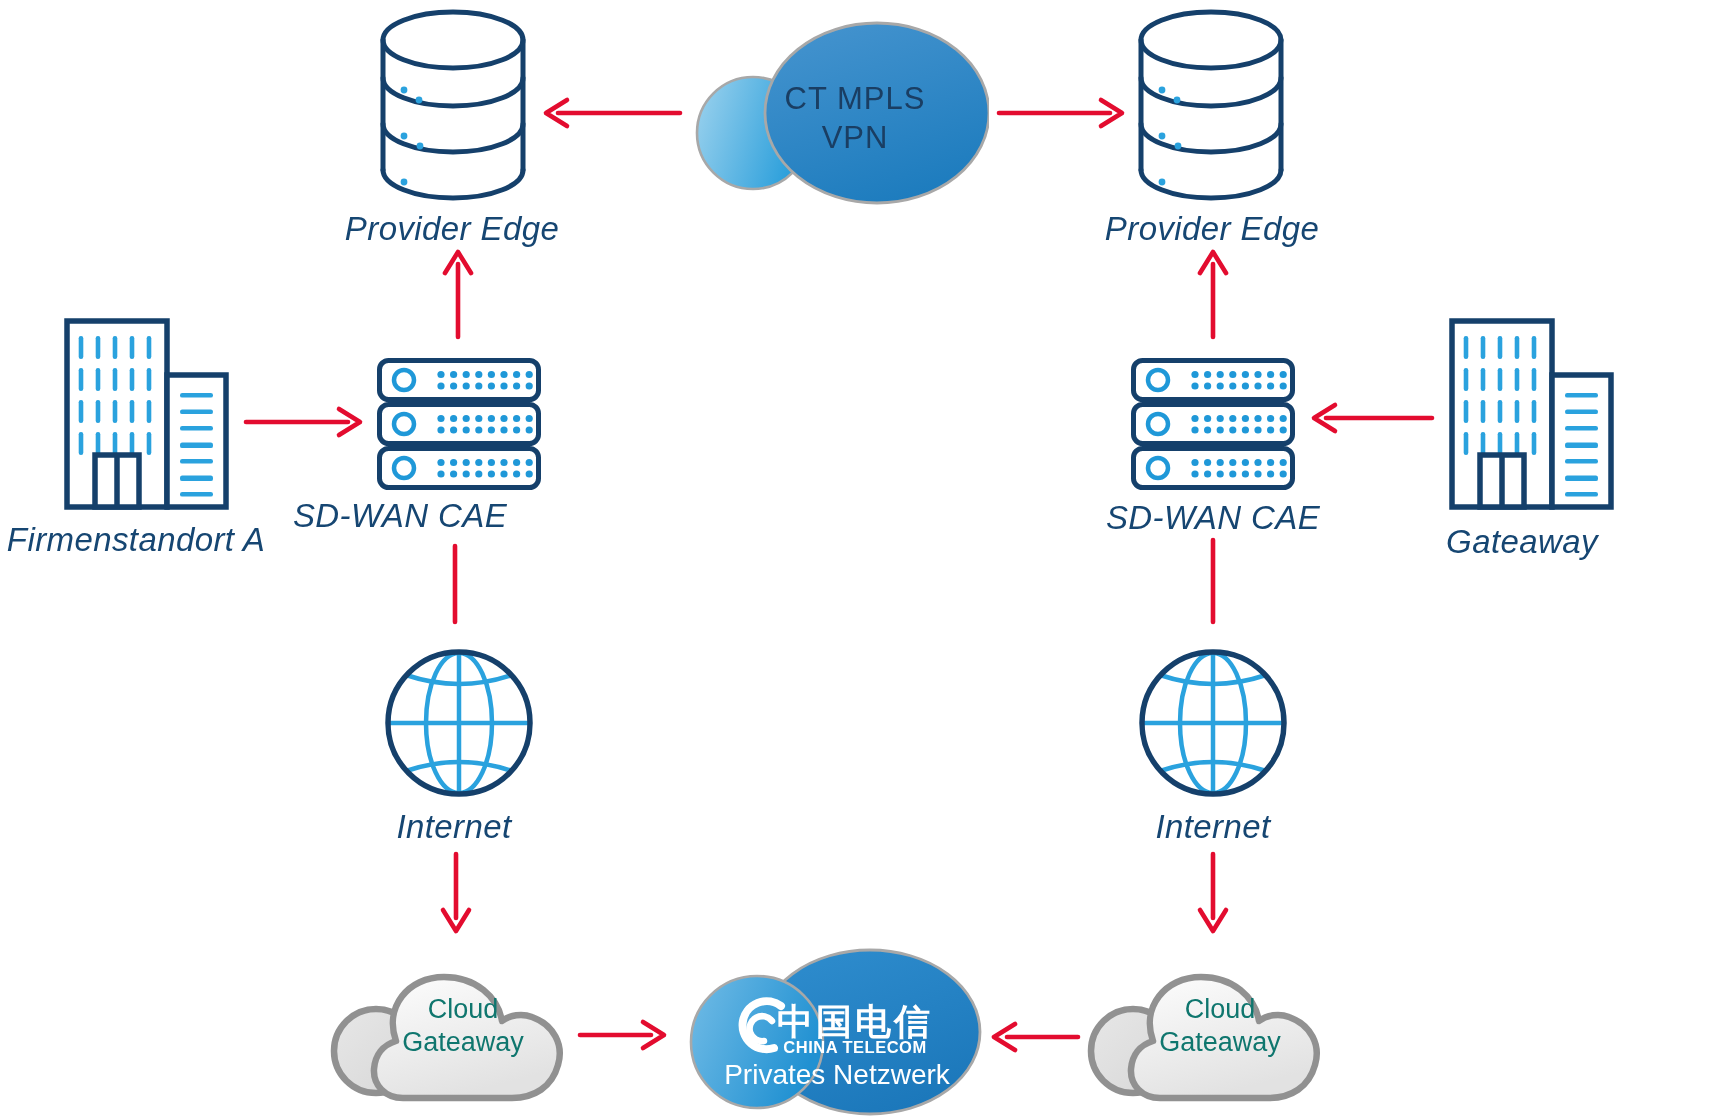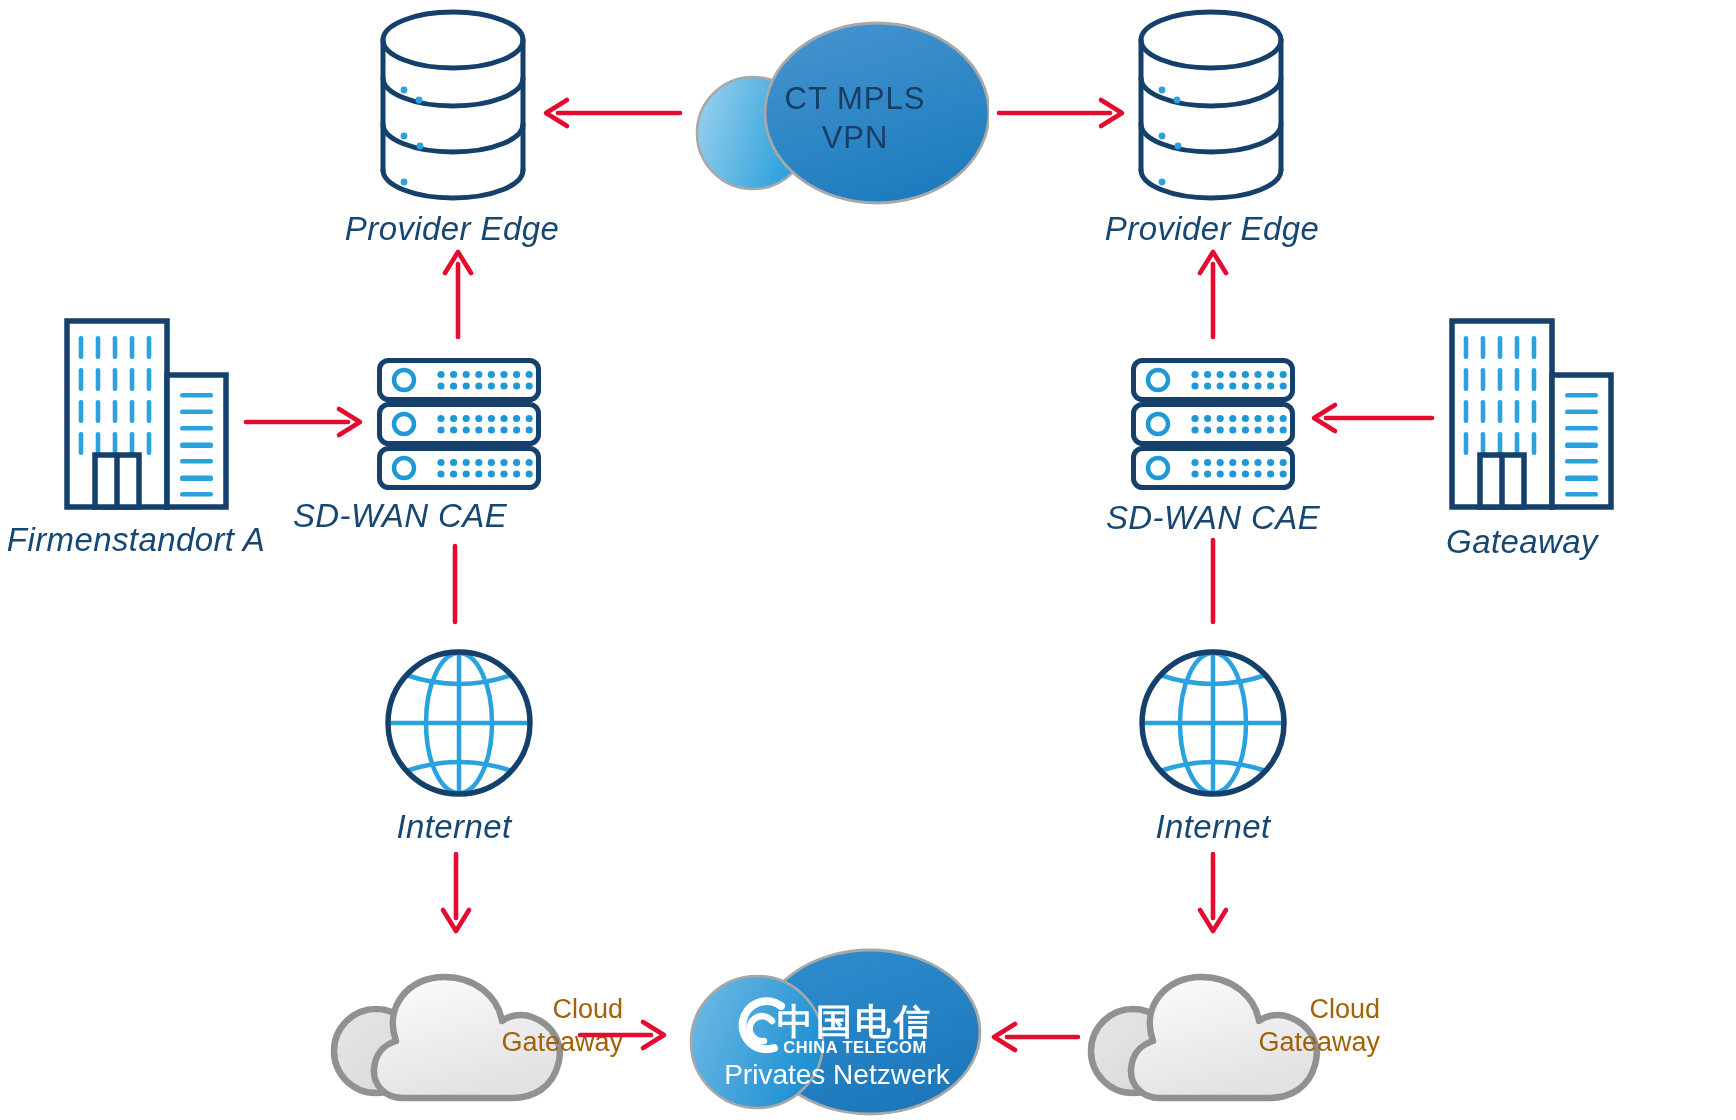--- a/index.html
+++ b/index.html
@@ -1,20 +1,20 @@
 <!DOCTYPE html>
 <html><head>
 <meta charset="utf-8">
 <style>
   html,body{margin:0;padding:0;background:#fff;}
   body{width:1736px;height:1120px;overflow:hidden;font-family:"Liberation Sans",sans-serif;}
   #canvas{position:absolute;top:0;left:0;width:1736px;height:1120px;background:#fff;}
   .node{position:absolute;z-index:1;}
   .lbl{position:absolute;width:320px;text-align:center;color:#164672;font-size:33px;letter-spacing:.4px;z-index:2;font-style:italic;}
-  .cloudlbl{position:absolute;width:320px;text-align:right;color:#a16207;font-size:27px;line-height:33px;z-index:2;}
+  .cloudlbl{position:absolute;width:320px;text-align:center;color:#0f766e;font-size:27px;line-height:33px;z-index:2;}
   svg{display:block;}
   svg text{font-family:"Liberation Sans",sans-serif;}
   #arrows{position:absolute;top:0;left:0;z-index:3;pointer-events:none;}
   .arr{stroke:#e30c2f;stroke-width:4.6;fill:none;stroke-linecap:round;stroke-linejoin:round;}
 </style>
 </head>
 <body>
 
 <div id="canvas">
 

